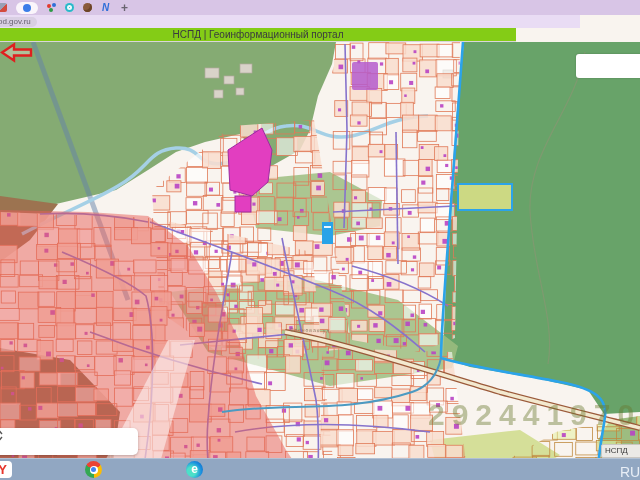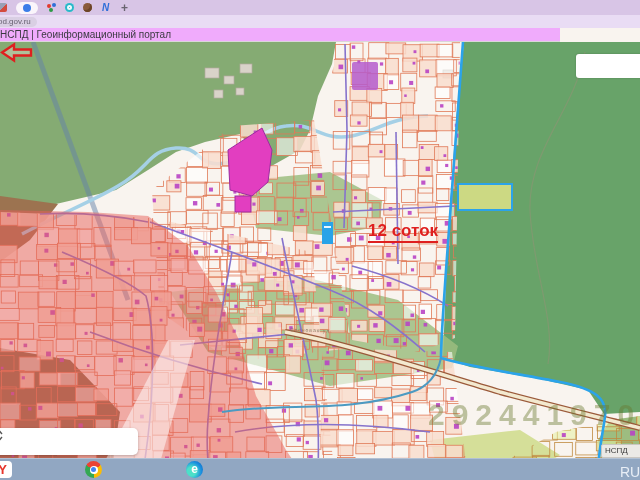--- a/index.html
+++ b/index.html
@@ -18,25 +18,25 @@
   .fav-cluster{position:relative;background:transparent;}
   .fav-cluster i{position:absolute;width:4px;height:4px;border-radius:50%;}
   .fav-cluster i:nth-child(1){left:0;top:1px;background:#e23b30;}
   .fav-cluster i:nth-child(2){left:5px;top:0;background:#2f6fd8;}
   .fav-cluster i:nth-child(3){left:2px;top:5px;background:#2c9a46;}
   .fav-drop{border-radius:50%;background:#2ab6c8;box-shadow:inset 0 0 0 2px #2ab6c8,inset 0 0 0 4px #eafafc;}
   .fav-bear{border-radius:50%;background:#8a5a3a;box-shadow:inset -2px -2px 0 #6d4527;}
   .fav-nav{background:transparent;color:#2f6fd8;font-weight:bold;font-style:italic;
     font-size:10px;line-height:9px;text-align:center;}
   .new-tab{color:#6a6470;font-size:12px;line-height:12px;font-weight:bold;margin-left:2px;}
-  .address-row{position:absolute;top:15px;left:0;width:640px;height:13px;background:#e9dcf4;}
+  .address-row{position:absolute;top:15px;left:0;width:580px;height:13px;background:#e9dcf4;}
   .address-chip{position:absolute;left:-8px;top:2px;height:10px;padding:0 6px;background:#d9cfe3;
     border-radius:5px;font-size:8px;line-height:10px;color:#655f6e;}
-  .title-row{position:absolute;top:28px;left:0;width:560px;height:14px;background:#f0abfc;
-    border-bottom:1px solid #d9d6d9;font-size:10px;line-height:14px;color:#3a3a40;}
+  .title-row{position:absolute;top:28px;left:0;width:516px;height:14px;background:#84cc16;
+    border-bottom:1px solid #d9d6d9;text-align:center;font-size:10px;line-height:14px;color:#3a3a40;}
 
   
   .map{position:absolute;top:42px;left:0;width:640px;height:416px;overflow:hidden;background:#f9f4ef;}
   .map svg{position:absolute;top:0;left:0;}
 
   .wm-brand{position:absolute;left:386px;top:318px;font-size:54px;font-weight:bold;
     letter-spacing:2px;color:rgba(255,255,255,0.52);pointer-events:none;}
   .wm-num{position:absolute;left:428px;top:356px;font-size:30px;font-weight:bold;
     letter-spacing:7px;color:rgba(105,120,45,0.42);pointer-events:none;white-space:nowrap;}
 
@@ -1097,21 +1097,20 @@
     <div class="wm-num">2924419707</div>
 
     <div class="street-label">Сосновая ул.</div>
 
     <div class="hl-parcel">
         <i></i>
       </div>
     <svg class="anno-arrow" viewBox="0 0 33 21">
       <polygon points="2,10.5 14,2.5 14,7.5 31,7.5 31,13.5 14,13.5 14,18.5" fill="rgba(255,235,225,0.35)" stroke="#df1f1f" stroke-width="2.4" stroke-linejoin="miter"></polygon>
     </svg>
-    <div class="anno-text">12 соток</div>
 
     <div class="search-box"></div>
 
     <div class="parcel-select">
       <span></span>
       <svg width="10" height="15" viewBox="0 0 10 15">
         <polyline points="2,6 5,2.5 8,6" fill="none" stroke="#555" stroke-width="1.4"></polyline>
         <polyline points="2,9 5,12.5 8,9" fill="none" stroke="#555" stroke-width="1.4"></polyline>
       </svg>
     </div>

